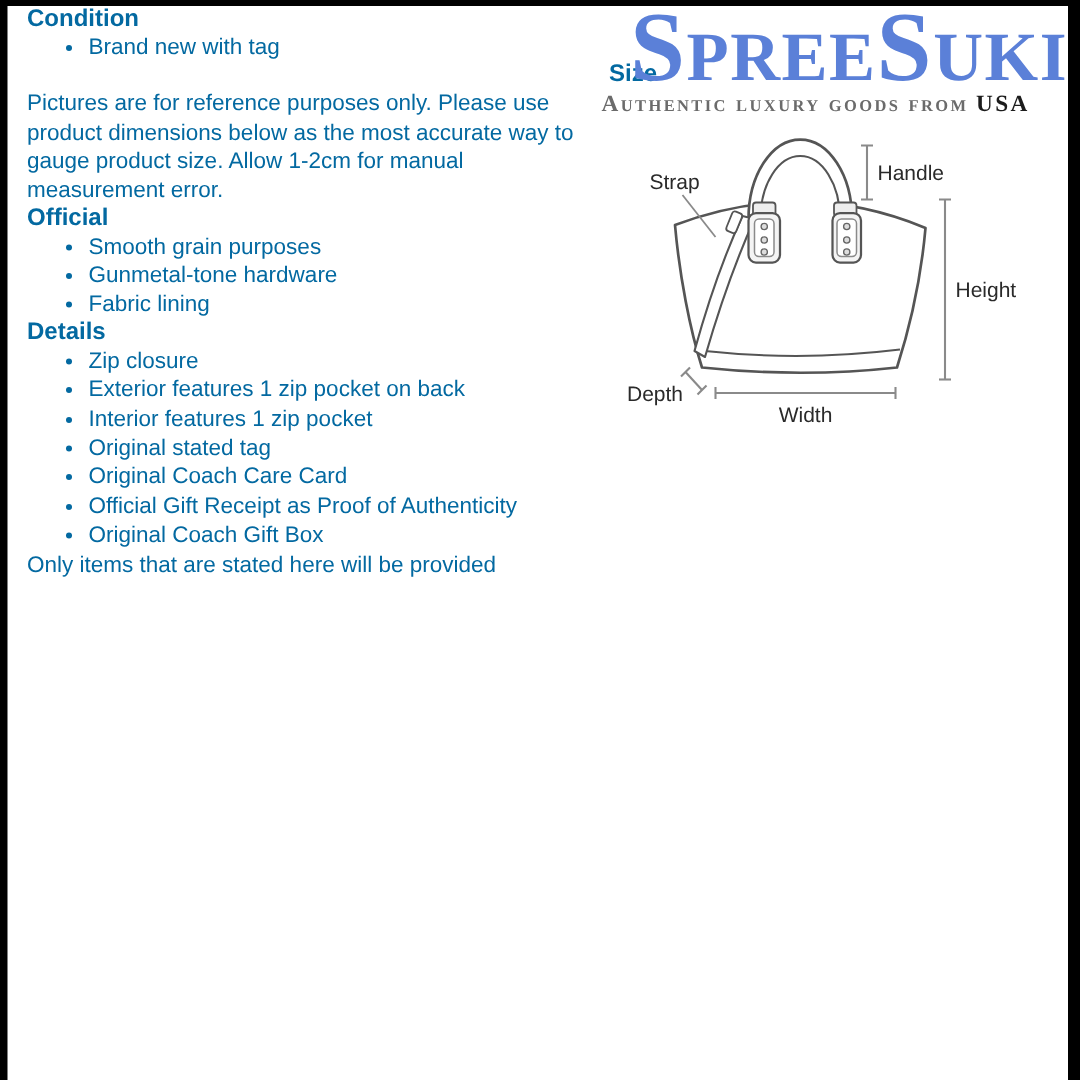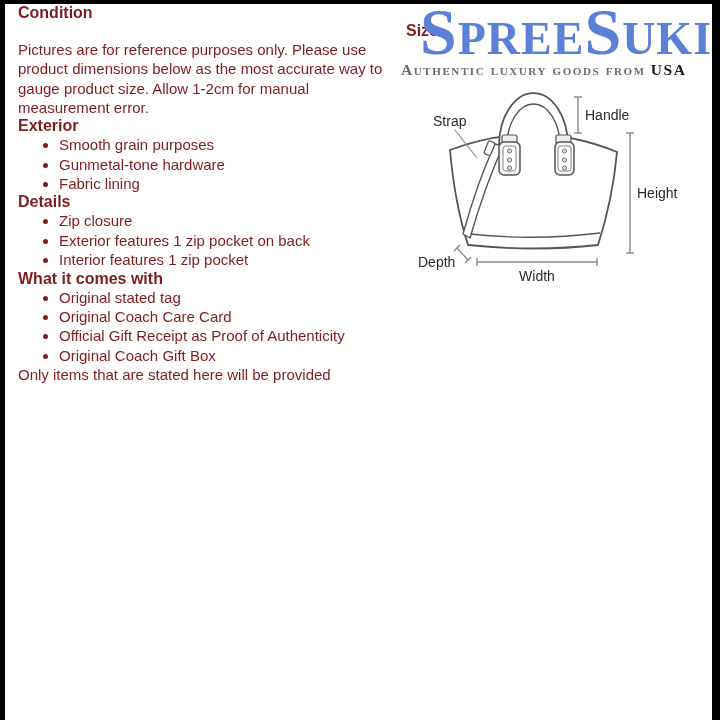--- a/index.html
+++ b/index.html
@@ -6,21 +6,21 @@
   body{
     width:720px;height:720px;position:relative;overflow:hidden;
     background:#000;
     font-family:"Liberation Sans","DejaVu Sans",sans-serif;
   }
   .content{
     position:absolute;left:5px;top:4px;right:8px;bottom:0;
     background:#fff;overflow:hidden;
   }
   
-  .text-col{position:absolute;left:13px;top:0;width:420px;color:#7f1d1d;}
+  .text-col{position:absolute;left:13px;top:0;width:420px;color:#0369a1;}
   .text-col h3{font-size:16px;line-height:18px;font-weight:bold;margin:0;}
   .text-col ul{margin:0;padding-left:41px;list-style:disc;}
   .text-col li{font-size:15px;line-height:19.4px;}
   .text-col p{font-size:15px;line-height:19.3px;margin:0;white-space:pre-line;}
   .mt18{margin-top:18px;} .mt20{margin-top:20px;} .mt22{margin-top:22px;}
   .mt23{margin-top:23px;} .mt25{margin-top:25px;} .mt26{margin-top:26px;text-align:right;}
   .mt38{margin-top:38px;} .mt43{margin-top:43px;}
   
   .brand{
     position:absolute;left:415px;top:-5px;white-space:nowrap;
@@ -44,42 +44,44 @@
   }
 </style>
 </head>
 <body>
 
 <div class="content">
 
   <div class="text-col">
 
     <h3 class="mt18">Condition</h3>
+    <ul class="mt22">
+      <li>Brand new with tag</li>
+    </ul>
 
     <h3 class="mt26">Size</h3>
     <p class="mt22">Pictures are for reference purposes only. Please use
 product dimensions below as the most accurate way to
 gauge product size. Allow 1-2cm for manual
 measurement error.</p>
 
-    <h3 class="mt38">Exterior</h3>
+    <h3 class="mt38">Official</h3>
     <ul class="mt22">
       <li>Smooth grain purposes</li>
       <li>Gunmetal-tone hardware</li>
       <li>Fabric lining</li>
     </ul>
 
     <h3 class="mt43">Details</h3>
     <ul class="mt23">
       <li>Zip closure</li>
       <li>Exterior features 1 zip pocket on back</li>
       <li>Interior features 1 zip pocket</li>
     </ul>
 
-    <h3 class="mt20">What it comes with</h3>
     <ul class="mt23">
       <li>Original stated tag</li>
       <li>Original Coach Care Card</li>
       <li>Official Gift Receipt as Proof of Authenticity</li>
       <li>Original Coach Gift Box</li>
     </ul>
 
     <p class="mt18">Only items that are stated here will be provided</p>
   </div>
 

